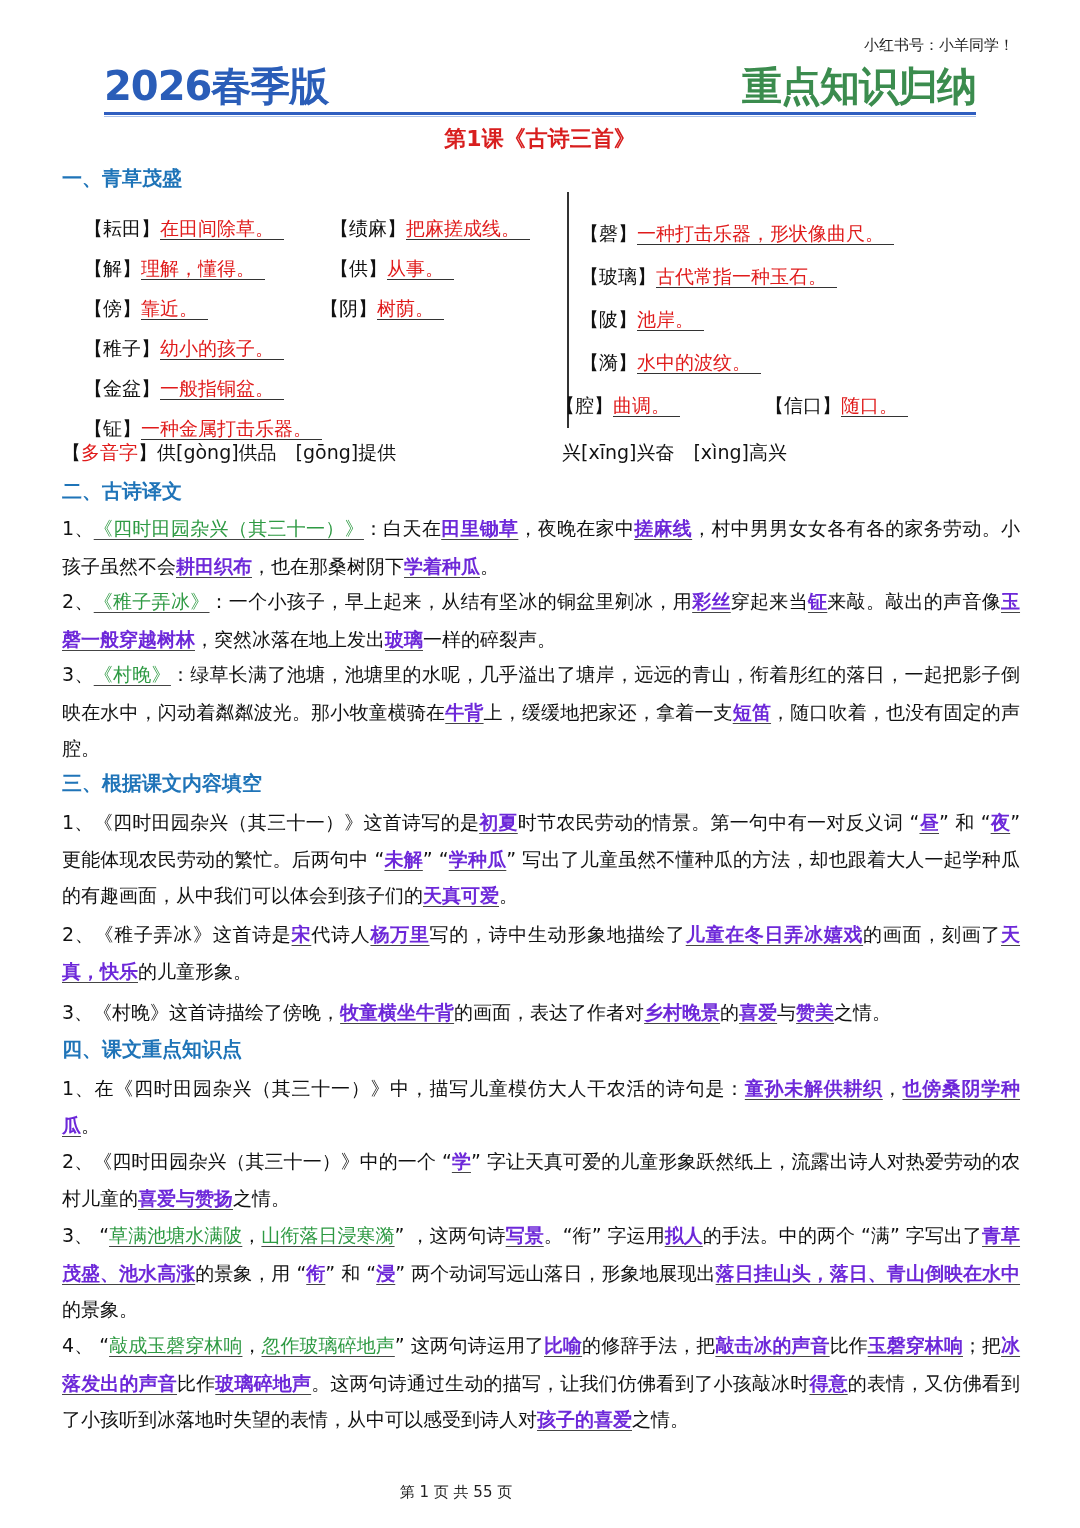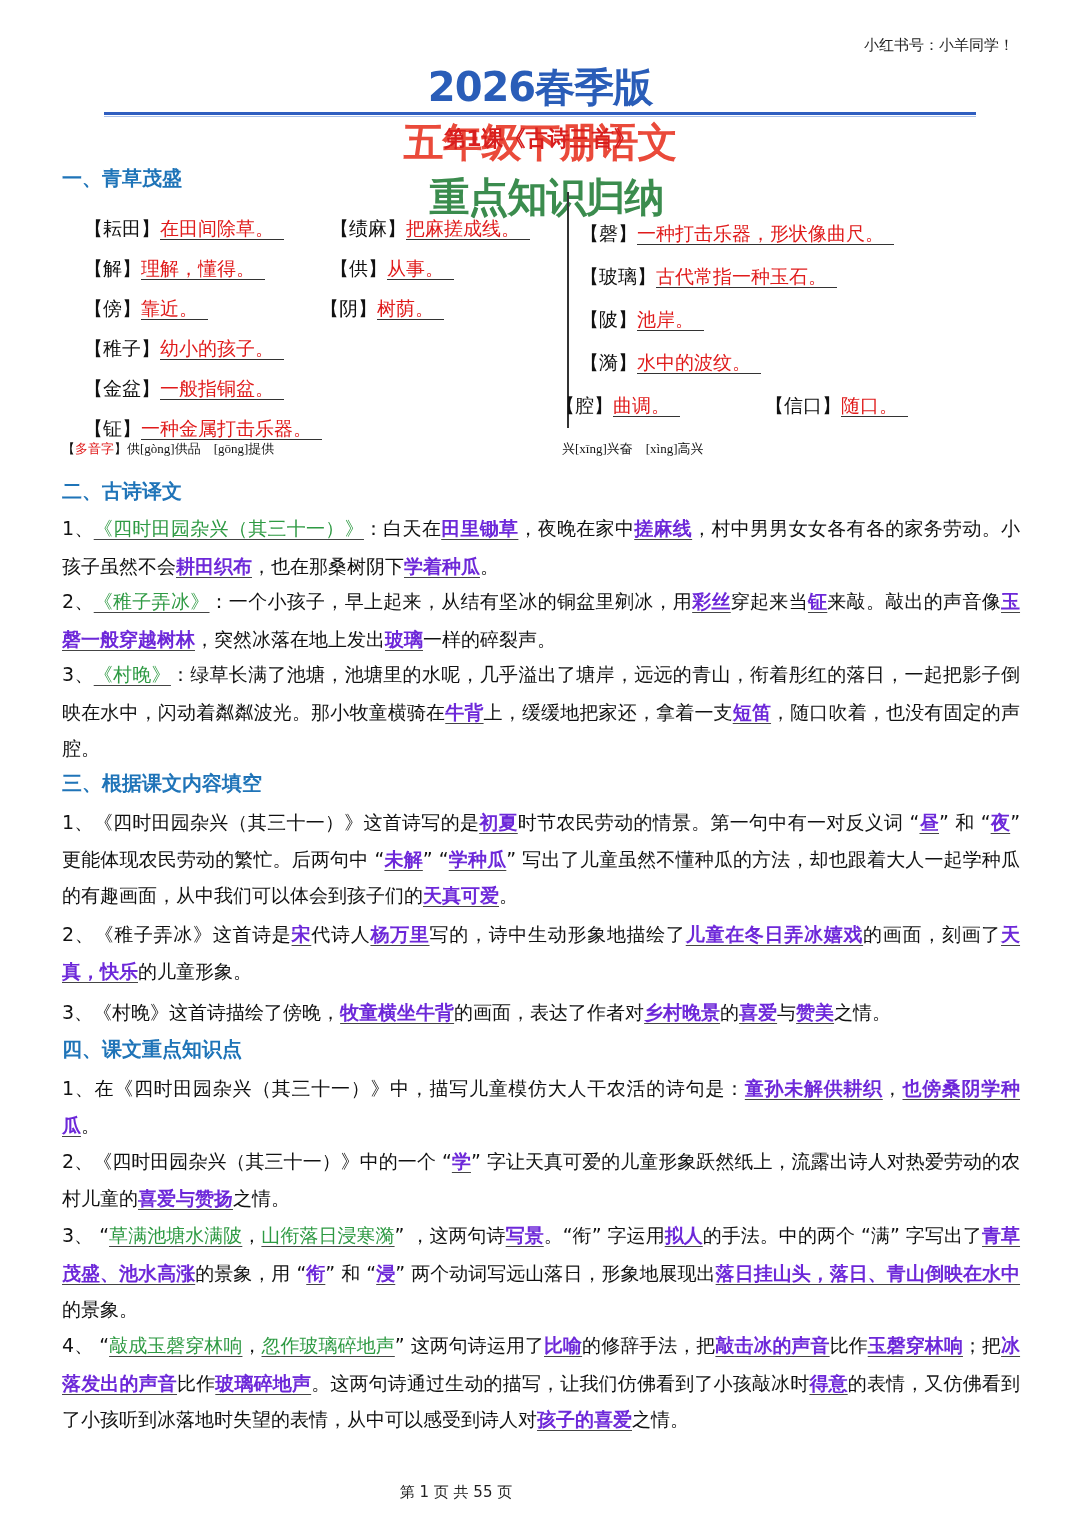--- a/index.html
+++ b/index.html
@@ -1,48 +1,47 @@
 <!DOCTYPE html>
 <html><head>
 <meta charset="utf-8">
 <style>
   html, body { margin:0; padding:0; background:#ffffff; }
   body { width:1080px; height:1528px; position:relative; overflow:hidden;
          font-family:"DejaVu Sans","Liberation Sans",sans-serif; color:#111; }
   .watermark { position:absolute; right:66px; top:36px; font-size:15px; color:#222; }
   .title-row { position:absolute; left:104px; top:60px; width:872px; height:52px;
-               display:flex; align-items:center;
-               font-weight:bold; font-size:40px; letter-spacing:-1px;flex-direction:column; }
+               display:flex; justify-content:space-between; align-items:center;
+               font-weight:bold; font-size:40px; letter-spacing:-1px; }
   .t-blue { color:#2a5db8; }
   .t-red { color:#ea4a3a; }
   .t-green { color:#3b8c4e;margin-left:13px; }
   .title-rule { position:absolute; left:104px; top:112px; width:872px; height:3px; background:#2f5ec0; }
   .title-rule2 { position:absolute; left:104px; top:116px; width:872px; height:1px; background:#a9c0ea; }
   .lesson { position:absolute; left:0; width:1080px; top:124px; text-align:center;
             font-size:22px; font-weight:bold; color:#d81e1e; }
   .h { position:absolute; left:62px; font-size:20px; color:#1f74b8; font-weight:bold; }
   .vocab { position:absolute; font-size:19px; white-space:nowrap;margin-top:11px; }
   .vocab .k { color:#111; }
   .vocab .v { color:#e01b1b; border-bottom:1.5px solid #333; padding-right:10px; }
   .vline { position:absolute; left:567px; top:192px; width:1.5px; height:236px; background:#333; }
-  .poly { position:absolute; left:62px; top:440px; font-size:13px; white-space:nowrap;font-family:Liberation Serif, serif; }
+  .poly { position:absolute; left:62px; top:440px; font-size:19px; white-space:nowrap; }
   .poly .red { color:#e01b1b; }
   .para { position:absolute; left:62px; width:958px; font-size:19px; line-height:36.5px; text-align:justify; }
   .r { color:#6d28d9; text-decoration:underline; text-decoration-color:#444; text-underline-offset:4px;font-weight:bold; }
   .g { color:#2e9a43; text-decoration:underline; text-decoration-color:#444; text-underline-offset:4px;font-family:Liberation Serif, serif; }
   .footer { position:absolute; left:0; width:912px; top:1483px; text-align:center; font-size:15px; color:#222; }
 </style>
 </head>
 <body>
 
 <div class="watermark">小红书号：小羊同学！</div>
 
 <div class="title-row">
   <span class="t-blue">2026春季版</span>
-  <span class="t-red">五年级下册语文</span>
   <span class="t-green">重点知识归纳</span>
 </div>
 <div class="title-rule"></div>
 <div class="title-rule2"></div>
 
 <div class="lesson">第1课《古诗三首》</div>
 
 <div class="h" style="top:165px">一、青草茂盛</div>
 
 <div class="vocab" style="left:84px;top:205px"><span class="k">【耘田】</span><span class="v">在田间除草。</span></div>

